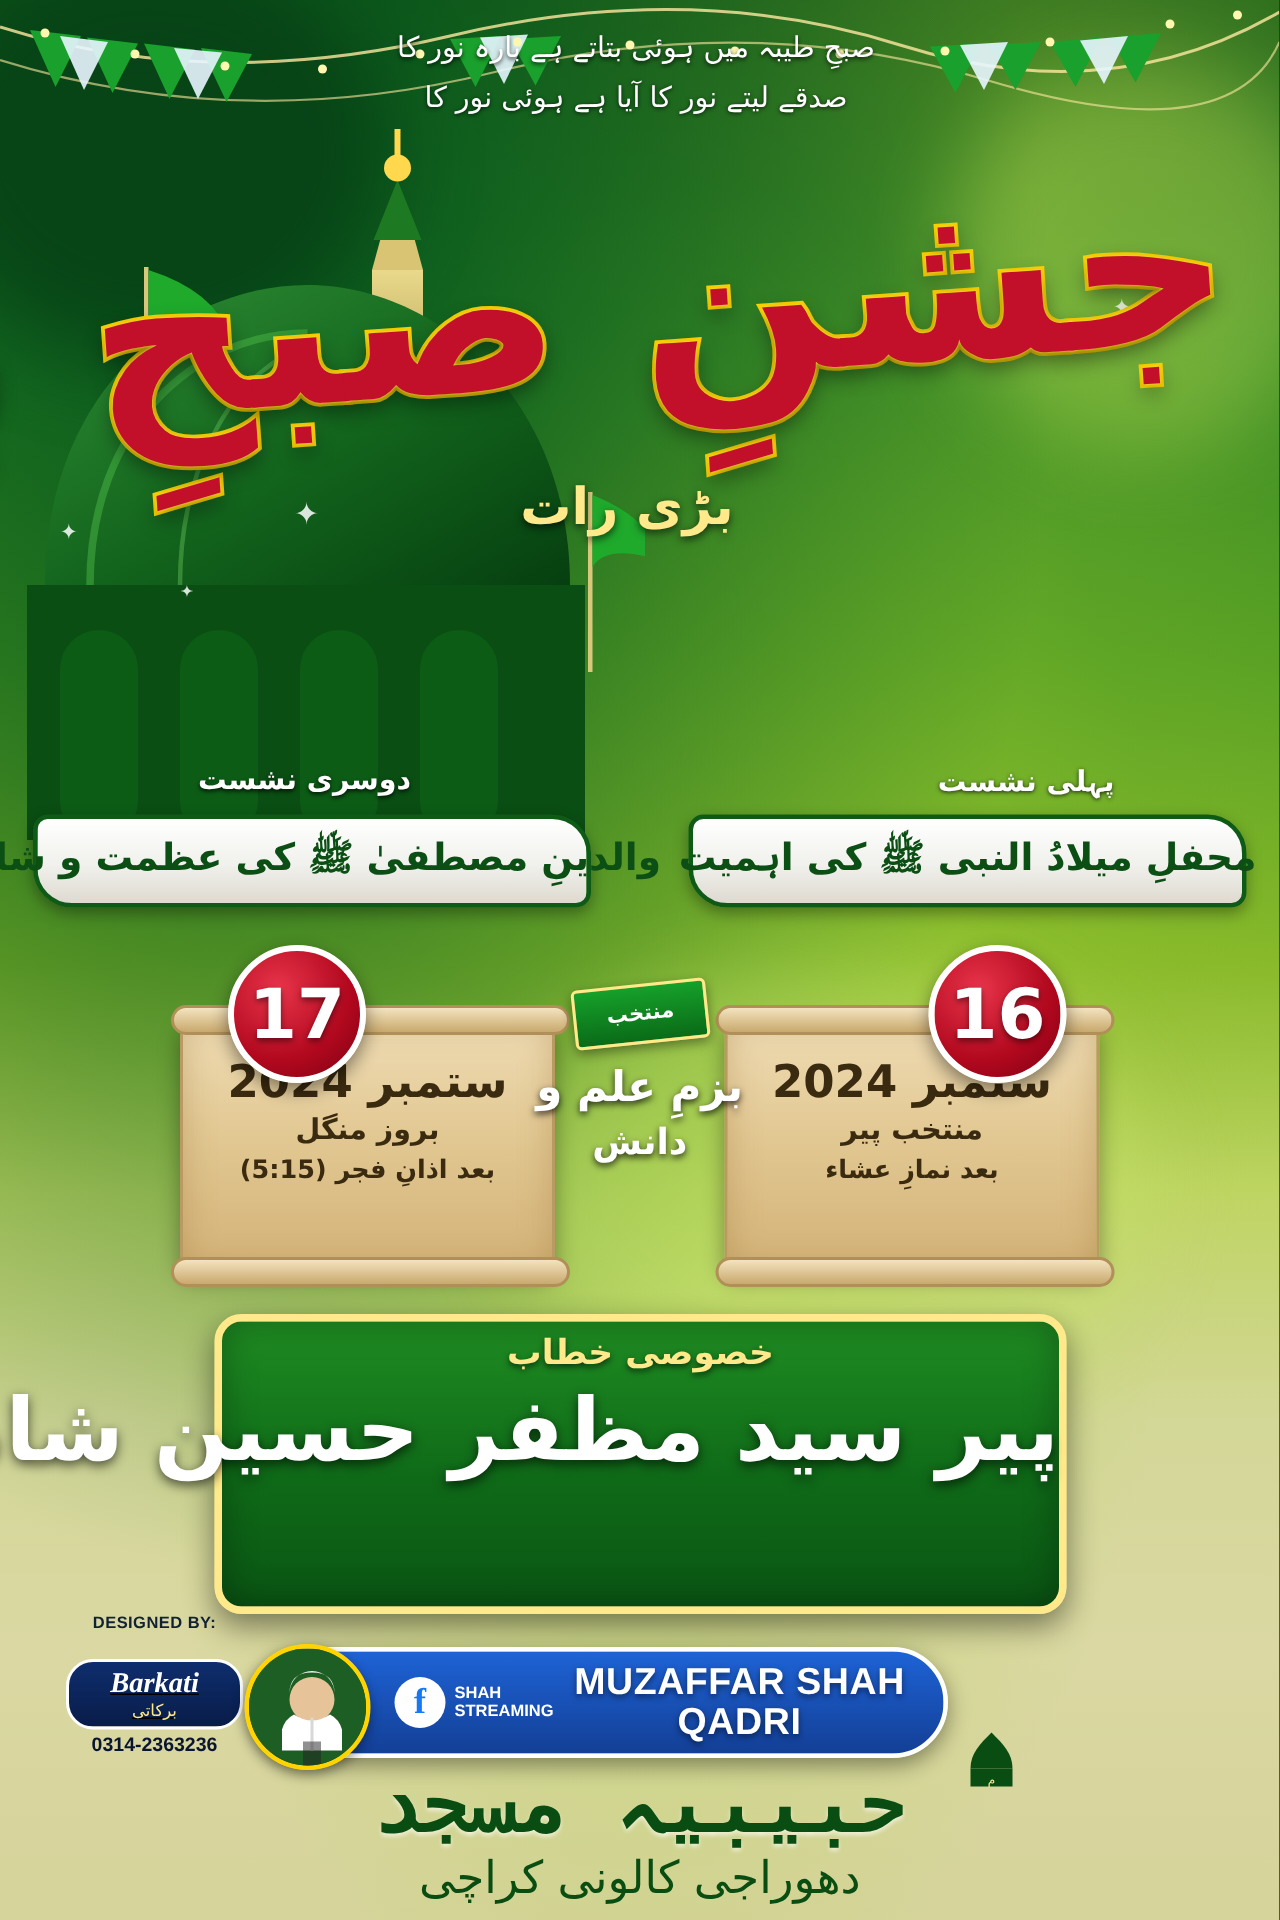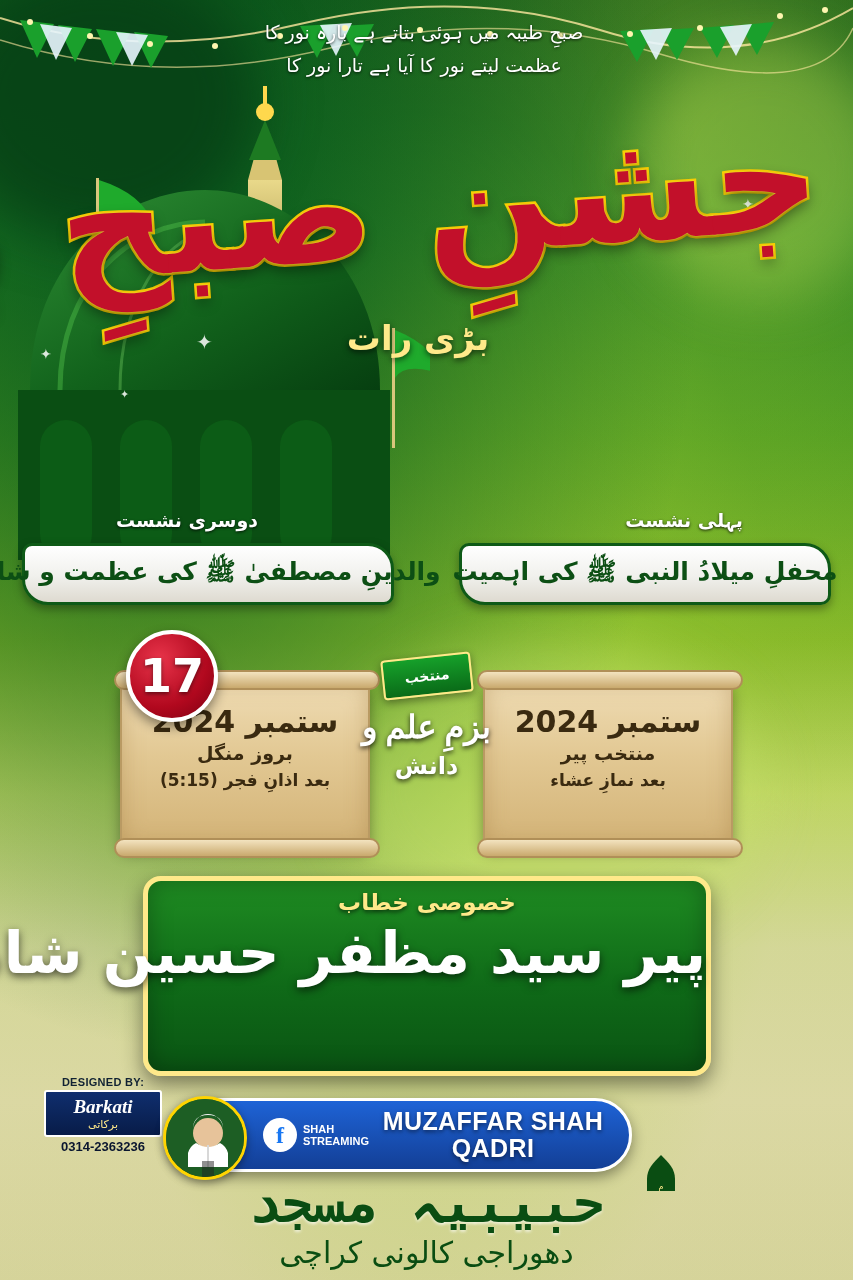--- a/index.html
+++ b/index.html
@@ -80,21 +80,21 @@
     font-family:"DejaVu Sans", sans-serif;
     font-size:25px; font-weight:bold; color:#0c4f14;
     white-space:nowrap;
   }
   .sess-tag {
     position:absolute; top:4px; font-family:"DejaVu Sans", sans-serif;
     font-size:19px; font-weight:bold; color:#ffffff;
     text-shadow:0 1px 3px rgba(0,0,0,.8); direction:rtl;
   }
   .sess-tag.right { right:110px; }
-  .sess-tag.left  { left:116px; }
+  .sess-tag.left  { left:132px; }
 
   
   .scrolls { position:absolute; top:630px; left:0; width:853px; height:250px; }
   .scroll {
     position:absolute; top:50px; width:250px; height:168px;
     background:linear-gradient(180deg,#efdcb4 0%,#e2c893 45%,#d3b377 100%);
     border:2px solid #b99a63;
     border-radius:8px;
     box-shadow:0 6px 14px rgba(0,0,0,.35), inset 0 0 22px rgba(150,110,50,.35);
   }
@@ -123,39 +123,39 @@
     border:4px solid #ffffff;
     box-shadow:0 5px 12px rgba(0,0,0,.45);
     display:flex; align-items:center; justify-content:center;
   }
   .datebadge span {
     font-family:"DejaVu Sans", sans-serif;
     font-size:46px; font-weight:bold; color:#ffffff;
     text-shadow:0 2px 4px rgba(0,0,0,.5);
   }
   .datebadge.right { right:142px; }
-  .datebadge.left  { left:126px; }
+  .datebadge.left  { left:152px; }
 
   .mid-banner {
     position:absolute; left:50%; transform:translateX(-50%); top:78px;
     width:150px; direction:rtl; text-align:center;
     font-family:"DejaVu Sans", sans-serif;
     color:#ffffff; font-weight:bold;
     text-shadow:0 2px 5px rgba(0,0,0,.8);
   }
   .mid-flag {
     position:absolute; left:50%; transform:translateX(-50%) rotate(-6deg); top:26px;
     width:90px; height:40px;
     background:linear-gradient(180deg,#16a02a,#0a6b18);
     border:2px solid #ffe98a; border-radius:4px;
     display:flex; align-items:center; justify-content:center;
     box-shadow:0 3px 8px rgba(0,0,0,.4);
   }
   .mid-flag span { color:#fff; font-size:14px; font-weight:bold; font-family:"DejaVu Sans",sans-serif; }
-  .mid-l1 { font-size:32px;font-family:Liberation Serif, serif; }
+  .mid-l1 { font-size:28px; }
   .mid-l2 { font-size:24px; margin-top:6px; }
 
   
   .plaque {
     position:absolute; left:143px; top:876px; width:568px; height:200px;
     background:linear-gradient(180deg,#1f8c22 0%,#0f6a18 55%,#0a5513 100%);
     border:5px solid #ffe98a;
     border-radius:18px;
     box-shadow:0 8px 20px rgba(0,0,0,.45), inset 0 0 24px rgba(0,0,0,.3);
     direction:rtl; text-align:center;
@@ -177,22 +177,22 @@
   }
 
   
   .designer {
     position:absolute; left:44px; top:1076px; width:118px; text-align:center;
   }
   .designer .dlabel {
     font-size:11px; font-weight:bold; color:#123; letter-spacing:.3px;
   }
   .designer .dbox {
-    margin-top:2px; background:linear-gradient(180deg,#0f2e6e,#081c48);
-    border:2px solid #ffffff; border-radius:3px; padding:4px 2px;
+    margin-top:18px; background:linear-gradient(180deg,#0f2e6e,#081c48);
+    border:2px solid #ffffff; border-radius:18px; padding:4px 2px;text-decoration:underline;
   }
   .designer .dname {
     font-family:"Liberation Serif", serif; font-style:italic;
     font-size:19px; color:#ffffff; font-weight:bold;
   }
   .designer .darab { font-family:"DejaVu Sans",sans-serif; font-size:11px; color:#ffe98a; }
   .designer .dphone {
     margin-top:2px; font-size:13px; font-weight:bold; color:#0a1630;
   }
 
@@ -331,21 +331,21 @@
     </g>
   </svg>
 
   <span class="sparkle" style="left:40px; top:346px;">✦</span>
   <span class="sparkle" style="left:196px; top:330px; font-size:20px;">✦</span>
   <span class="sparkle" style="left:120px; top:388px; font-size:11px;">✦</span>
   <span class="sparkle" style="left:742px; top:196px;">✦</span>
 
   <div class="couplet">
     <div>صبحِ طیبہ میں ہوئی بتاتے ہے بارہ نور کا</div>
-    <div>عظمت لیتے نور کا آیا ہے تارا نور کا</div>
+    <div>صدقے لیتے نور کا آیا ہے ہوئی نور کا</div>
   </div>
 
   <div class="title-wrap">
     <div class="title-main">جشنِ صبحِ بہار</div>
   </div>
   <div class="title-sub">بڑی رات</div>
 
   <div class="sessions">
     <div class="sess-tag right">پہلی نشست</div>
     <div class="sess right">
@@ -360,20 +360,23 @@
   <div class="scrolls">
 
     <div class="scroll right">
       <div class="scroll-roll top"></div>
       <div class="scroll-roll bot"></div>
       <div class="scroll-txt">
         <div class="scroll-month">ستمبر 2024</div>
         <div class="scroll-day">منتخب پیر</div>
         <div class="scroll-time">بعد نمازِ عشاء</div>
       </div>
+    </div>
+    <div class="datebadge right">
+      <span>16</span>
     </div>
 
     <div class="scroll left">
       <div class="scroll-roll top"></div>
       <div class="scroll-roll bot"></div>
       <div class="scroll-txt">
         <div class="scroll-month">ستمبر 2024</div>
         <div class="scroll-day">بروز منگل</div>
         <div class="scroll-time">بعد اذانِ فجر (5:15)</div>
       </div>

